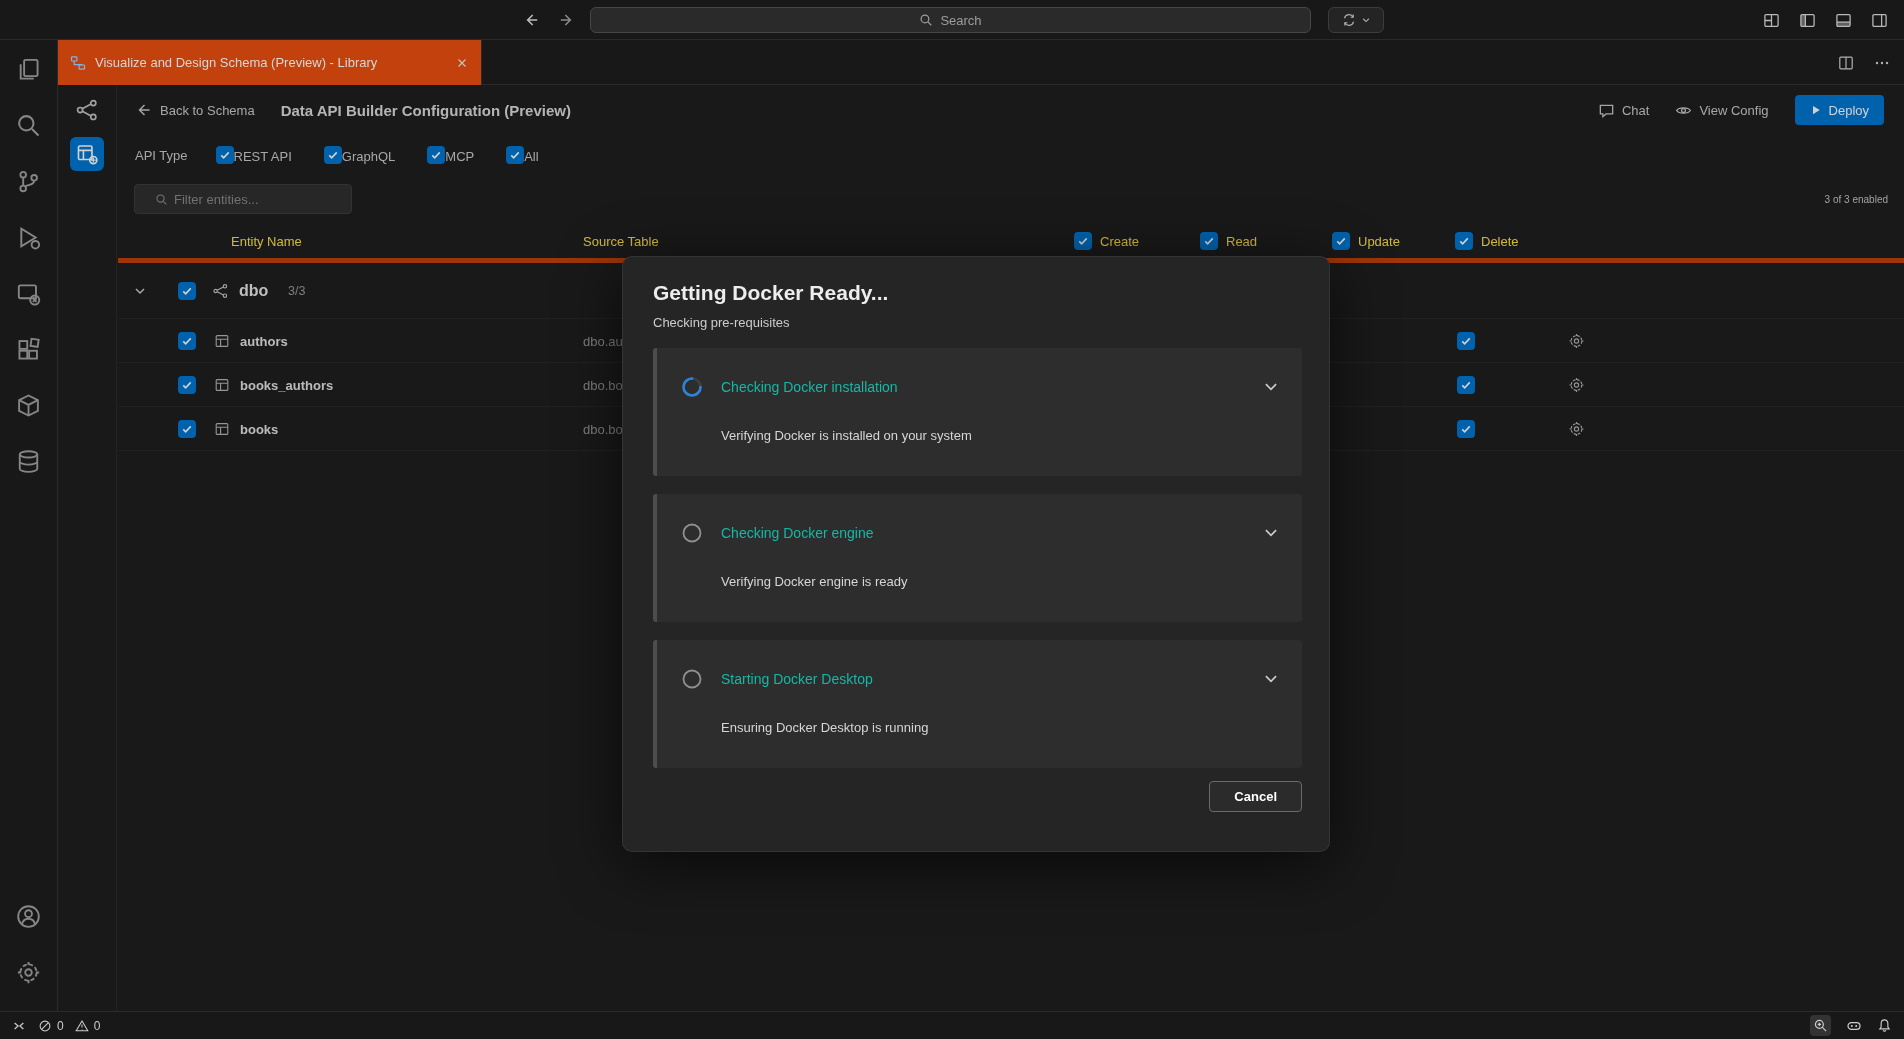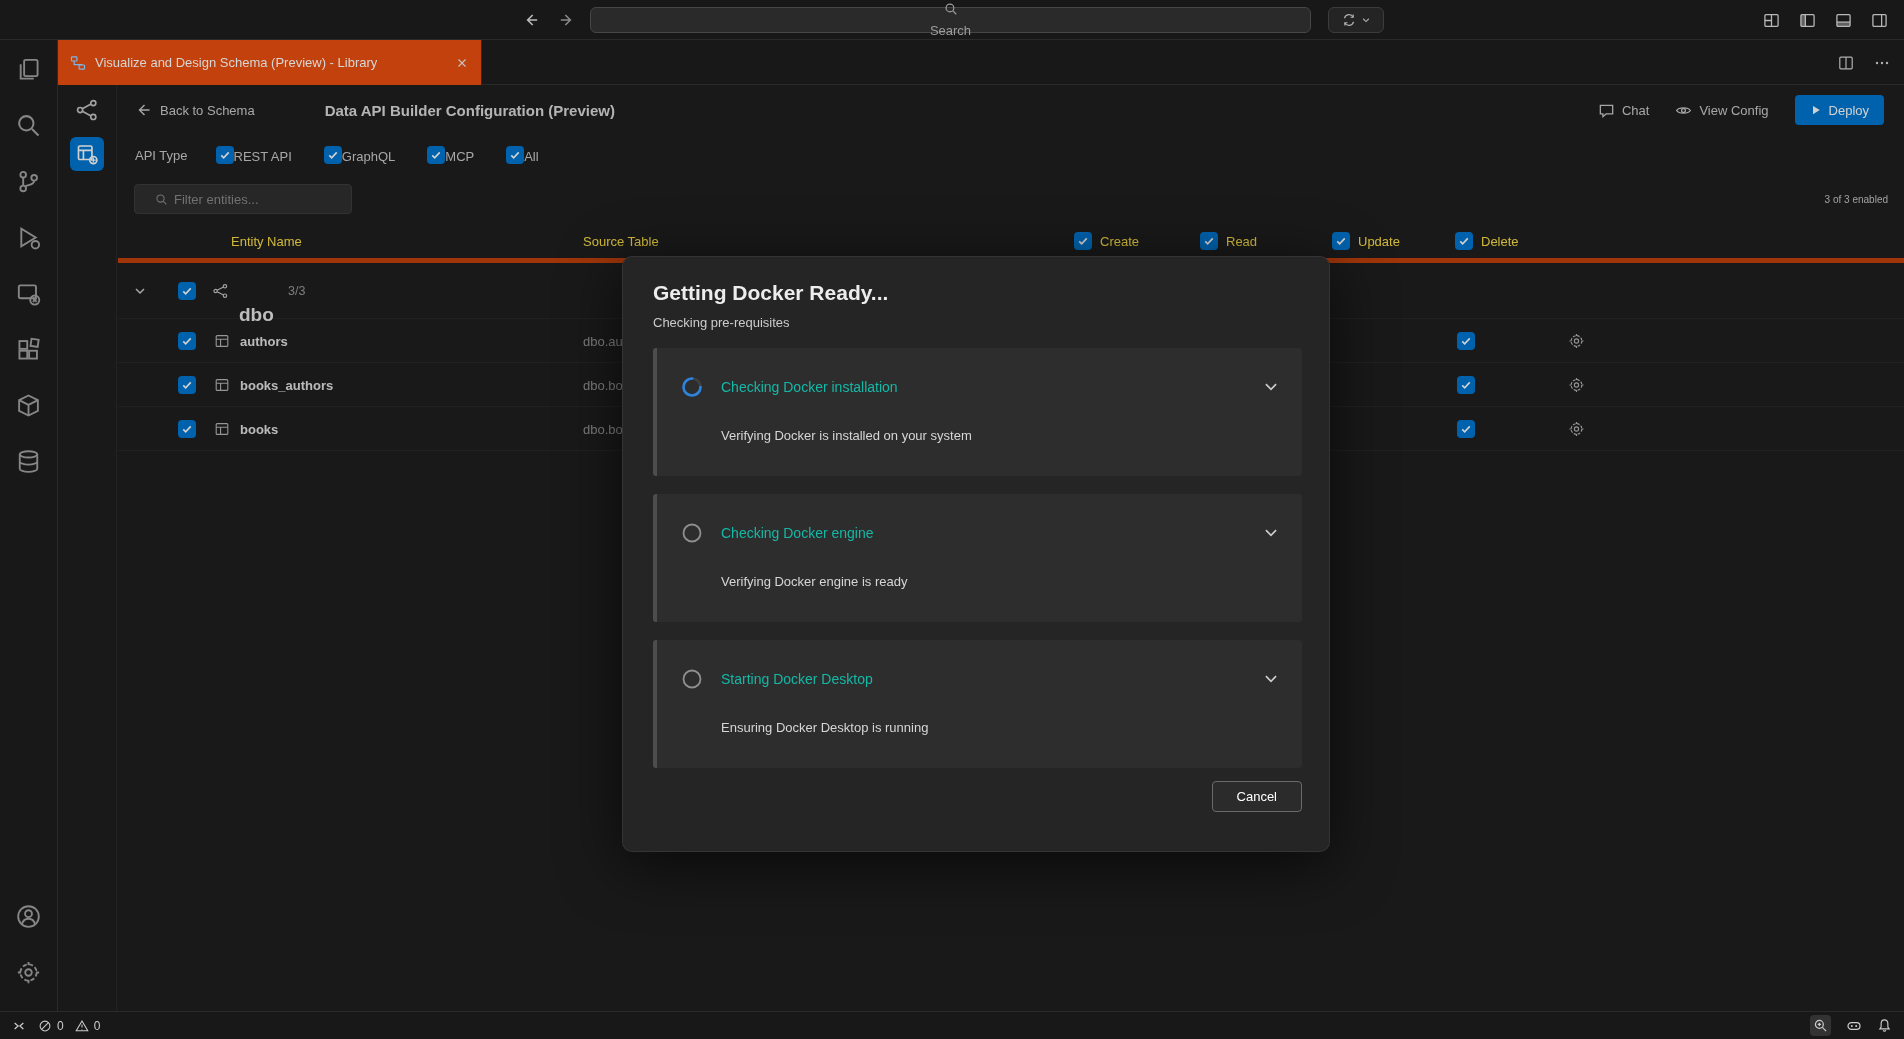--- a/index.html
+++ b/index.html
@@ -5,21 +5,21 @@
   * { margin:0; padding:0; box-sizing:border-box; }
   html,body { background:#111; }
   body { font-family:"Liberation Sans", sans-serif; }
   .screen { position:relative; width:1904px; height:1039px; background:#1f1f1f; overflow:hidden; color:#ccc; }
   svg { display:block; }
   .ic { display:inline-flex; align-items:center; justify-content:center; flex:none; }
 
   
   .titlebar { position:absolute; left:0; top:0; right:0; height:40px; background:#181818; border-bottom:1px solid #2a2a2a; z-index:20; }
   .nav-btns { position:absolute; left:522px; top:0; height:40px; display:flex; align-items:center; gap:18px; }
-  .search-box { position:absolute; left:590px; top:7px; width:721px; height:26px; background:#2a2a2a; border:1px solid #464646; border-radius:6px; display:flex; align-items:center; justify-content:center; gap:7px; color:#9d9d9d; font-size:13px; cursor:pointer;flex-direction:column; }
+  .search-box { position:absolute; left:590px; top:7px; width:721px; height:26px; background:#2a2a2a; border:1px solid #464646; border-radius:6px; display:flex; align-items:center; justify-content:center; gap:7px; color:#9d9d9d; font-size:13px; cursor:pointer; }
   .search-dd { position:absolute; left:1328px; top:7px; height:26px; width:56px; background:#242424; border:1px solid #3c3c3c; border-radius:6px; display:flex; align-items:center; justify-content:center; gap:5px; }
   .tb-right { position:absolute; right:16px; top:0; height:40px; display:flex; align-items:center; gap:19px; }
 
   
   .activitybar { position:absolute; left:0; top:40px; bottom:28px; width:58px; background:#181818; border-right:1px solid #2a2a2a; display:flex; flex-direction:column; align-items:center; padding:6px 0; z-index:15; }
   .ab-item { width:46px; height:46px; margin-bottom:10px; display:flex; align-items:center; justify-content:center; cursor:pointer; }
   .ab-spacer { margin-top:auto; }
   .ab-item svg { width:25px; height:25px; }
 
   
@@ -29,21 +29,21 @@
   .tab-close { margin-left:auto; cursor:pointer; }
   .tab-actions { position:absolute; right:14px; top:0; height:45px; display:flex; align-items:center; gap:20px; }
 
   
   .webview { position:absolute; left:58px; top:85px; right:0; bottom:28px; background:#1f1f1f; }
   .minibar { position:absolute; left:0; top:0; bottom:0; width:59px; border-right:1px solid #2b2b2b; display:flex; flex-direction:column; align-items:center; padding-top:8px; gap:10px; }
   .mb-item { width:34px; height:34px; border-radius:6px; display:flex; align-items:center; justify-content:center; cursor:pointer; }
   .mb-item.sel { background:#0078d4; }
   .page { position:absolute; left:60px; top:0; right:0; bottom:0; }
 
-  .page-header { height:50px; display:flex; align-items:center; padding:0 20px 0 18px;gap:44px; }
+  .page-header { height:50px; display:flex; align-items:center; padding:0 20px 0 18px; }
   .back-link { display:flex; align-items:center; gap:8px; font-size:13px; color:#cccccc; cursor:pointer; }
   .page-title { font-size:15px; font-weight:bold; color:#dcdcdc; margin-left:26px; white-space:nowrap; }
   .header-right { margin-left:auto; display:flex; align-items:center; gap:26px; }
   .hbtn { display:flex; align-items:center; gap:7px; font-size:13px; color:#cccccc; cursor:pointer; }
   .deploy-btn { display:flex; align-items:center; gap:7px; background:#0078d4; color:#ffffff; font-size:13px; border:none; border-radius:4px; height:30px; padding:0 15px; cursor:pointer; }
 
   .api-row { height:40px; display:flex; align-items:center; padding-left:17px; font-size:13px; color:#cccccc; }
   .api-label { margin-right:28px; }
   .api-opt { display:flex; align-items:flex-end; margin-right:32px; cursor:pointer; }
 
@@ -56,35 +56,35 @@
   .filter-input::placeholder { color:#8a8a8a; }
   .enabled-summary { margin-left:auto; font-size:10px; color:#c5c5c5; }
 
   .table { position:relative; }
   .trow { position:relative; height:44px; border-bottom:1px solid #292929; }
   .thead { position:relative; height:40px; border-bottom:5px solid #c2410c; font-size:13px; color:#fde047; }
   .grow { position:relative; height:56px; border-bottom:1px solid #292929; }
   .pos { position:absolute; top:50%; transform:translateY(-50%); white-space:nowrap; }
   .ent-name { font-size:13px; font-weight:bold; color:#e3e3e3; }
   .src { font-size:13px; color:#9a9a9a; }
-  .grp-name { font-size:19px; font-weight:bold; color:#e8e8e8;margin-top:24px; }
+  .grp-name { font-size:16px; font-weight:bold; color:#e8e8e8; }
   .grp-count { font-size:12.5px; color:#9a9a9a; }
 
   
   .backdrop { position:absolute; left:58px; top:85px; right:0; bottom:28px; background:rgba(0,0,0,0.18); z-index:30; }
   .modal { position:absolute; left:622px; top:256px; width:708px; height:596px; background:#252525; border:1px solid rgba(255,255,255,0.07); border-radius:10px; box-shadow:0 12px 60px rgba(0,0,0,0.65); z-index:31; padding:24px 27px 0 30px; }
   .modal-title { font-size:21px; font-weight:bold; color:#ededed; }
   .modal-sub { font-size:13px; color:#cccccc; margin-top:10px; }
   .step-card { height:128px; background:#2d2d2d; border-left:4px solid #4d4d4d; border-radius:3px; margin-top:18px; padding:28px 22px 0 24px; cursor:pointer; }
   .step-head { display:flex; align-items:center; gap:18px; }
   .step-title { font-size:14px; color:#14b8a6; }
   .step-chev { margin-left:auto; }
   .step-desc { margin-top:30px; margin-left:40px; font-size:13px; color:#d6d6d6; }
   .modal-footer { display:flex; justify-content:flex-end; margin-top:13px; }
-  .cancel-btn { background:#2b2b2b; border:1px solid #6a6a6a; border-radius:4px; color:#ffffff; font-size:13px; font-weight:normal; height:31px; padding:0 24px; cursor:pointer; font-family:"Liberation Sans", sans-serif; }
+  .cancel-btn { background:#2b2b2b; border:1px solid #6a6a6a; border-radius:4px; color:#ffffff; font-size:13px; font-weight:bold; height:31px; padding:0 24px; cursor:pointer; font-family:"Liberation Sans", sans-serif; }
   .spin { animation:rot 1.4s linear infinite; }
   @keyframes rot { to { transform:rotate(360deg); } }
 
   
   .statusbar { position:absolute; left:0; right:0; bottom:0; height:28px; background:#181818; border-top:1px solid #2a2a2a; display:flex; align-items:center; padding:0 12px; font-size:12px; color:#cccccc; z-index:20; }
   .sb-item { display:flex; align-items:center; gap:5px; margin-right:12px; cursor:pointer; }
   .sb-right { margin-left:auto; display:flex; align-items:center; gap:15px; }
   .sb-zoom { background:#333333; border-radius:4px; padding:3px; }
 </style>
 </head>

